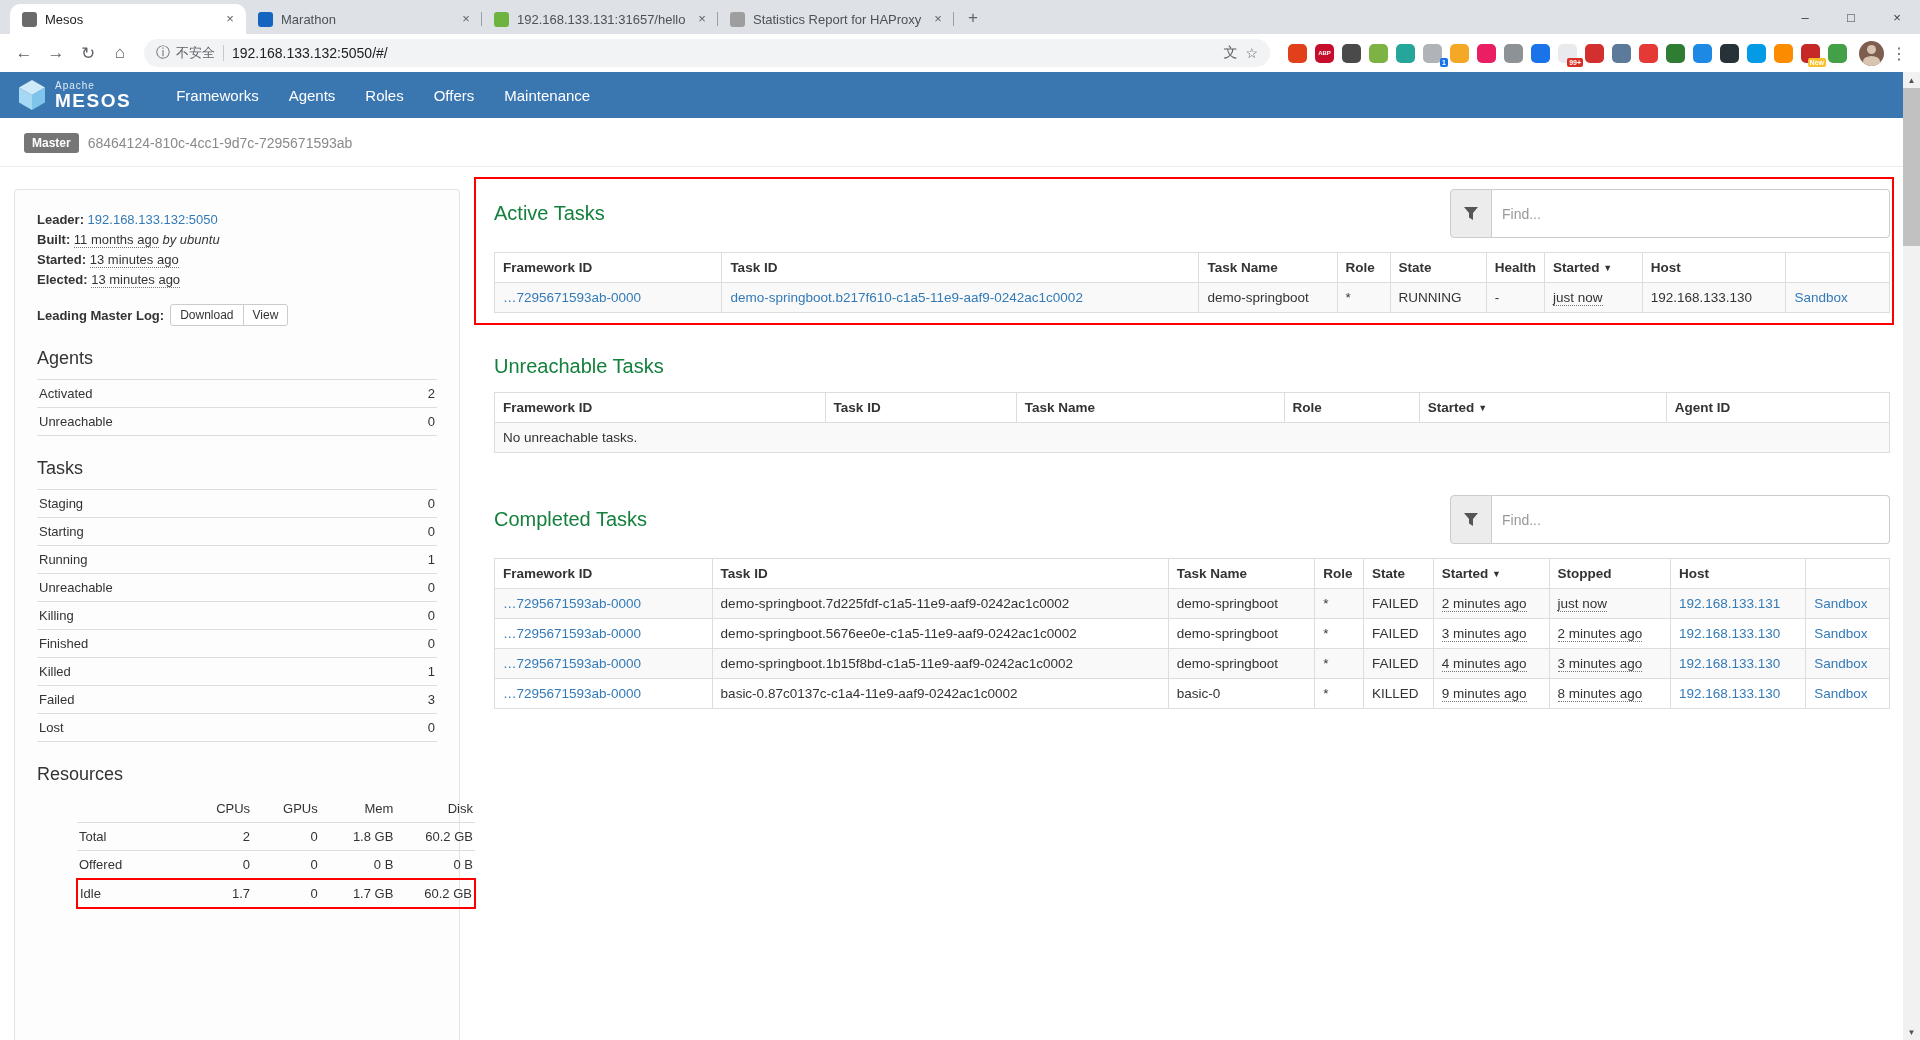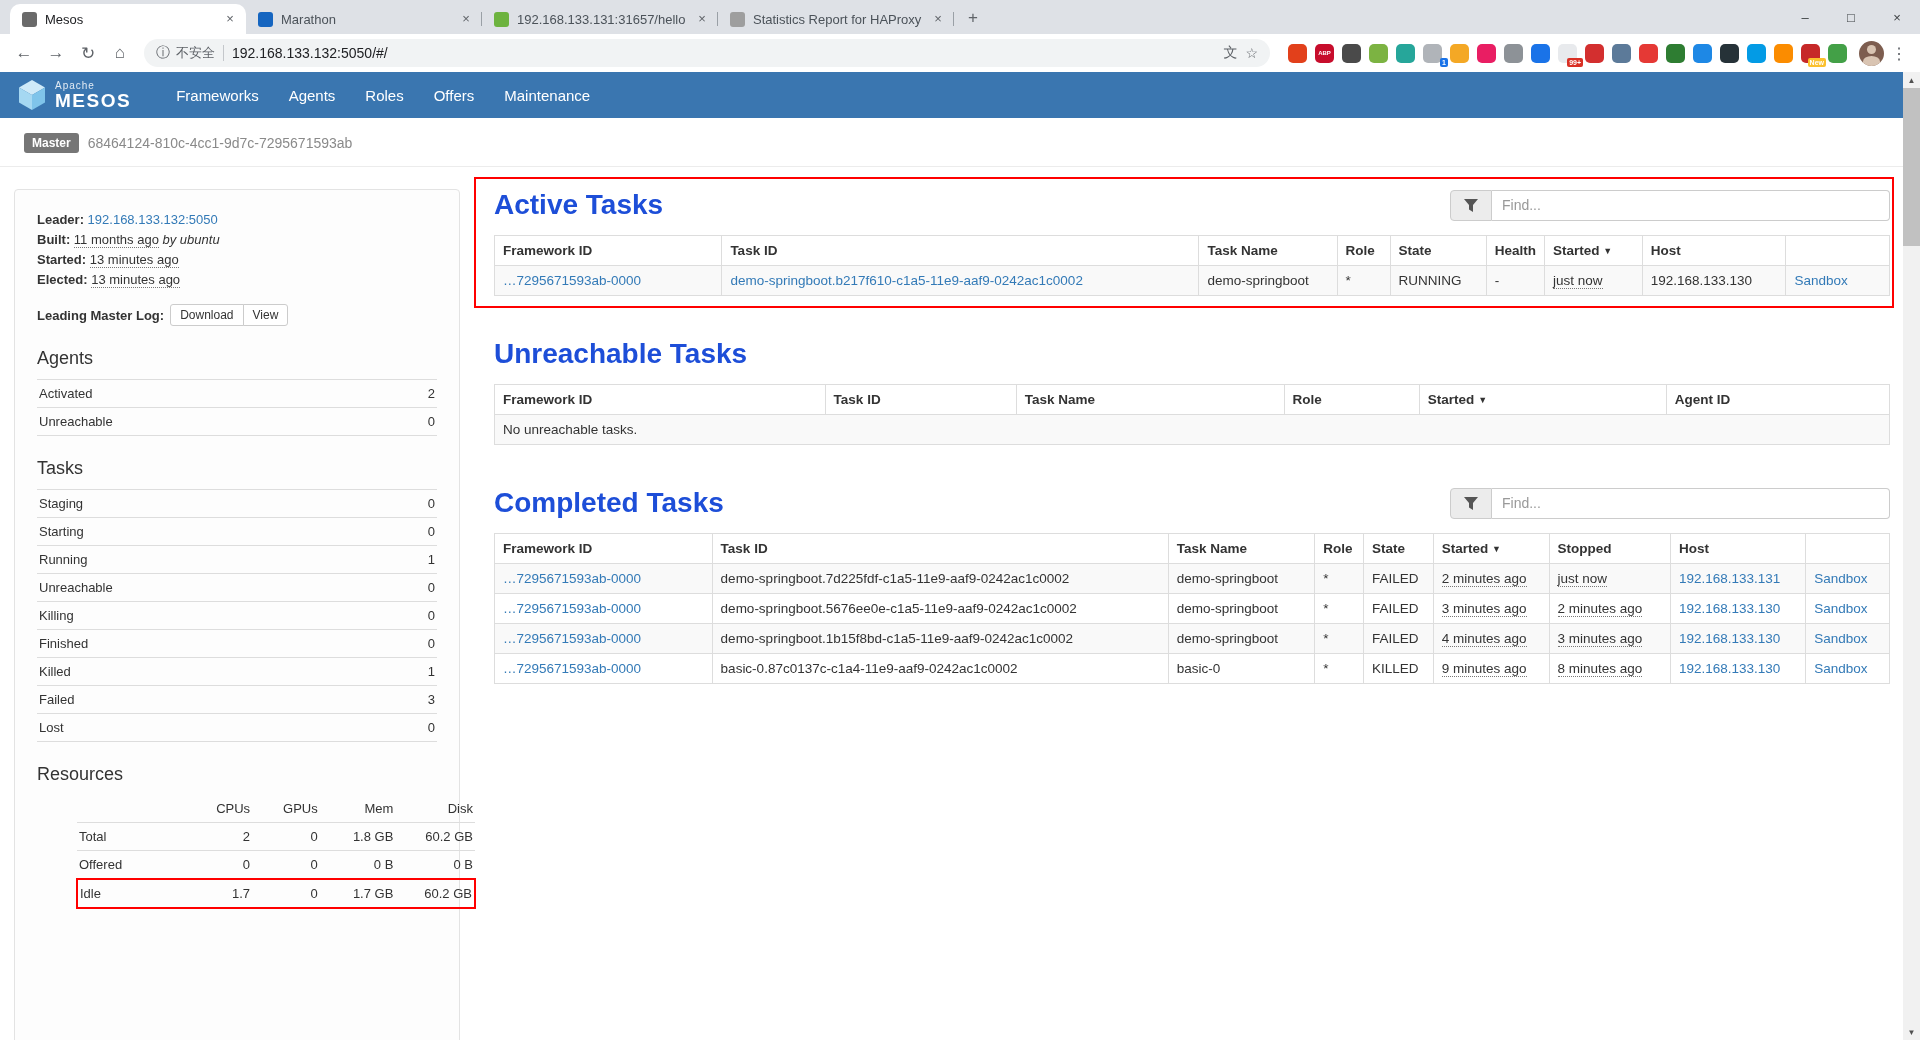--- a/index.html
+++ b/index.html
@@ -68,22 +68,22 @@
   .res-table { border-top: none; margin-left: 39px; }
   .res-table th { border-bottom: 1px solid #ddd; color: #333; }
   .row-idle td { border-top: 2px solid var(--annotation-red, #f00); border-bottom: 2px solid var(--annotation-red, #f00); }
   .row-idle td:first-child { border-left: 2px solid var(--annotation-red, #f00); }
   .row-idle td:last-child { border-right: 2px solid var(--annotation-red, #f00); }
 
   
   .main { flex: 1; min-width: 0; }
   .task-section { margin-bottom: 42px; position: relative; }
   .section-head { display: flex; justify-content: space-between; align-items: center; margin-bottom: 14px; }
-  .section-title { font-size: 28px; font-weight: 700; color: #1d4ed8; }
-  .find-group { display: flex; width: 440px; height: 31px; }
+  .section-title { font-size: 20px; font-weight: 400; color: #15803d; }
+  .find-group { display: flex; width: 440px; height: 49px; }
   .find-btn { width: 42px; background: #ececec; border: 1px solid #ccc; border-radius: 4px 0 0 4px; display: flex; align-items: center; justify-content: center; cursor: pointer; }
   .find-input { flex: 1; border: 1px solid #ccc; border-left: none; border-radius: 0 4px 4px 0; padding: 0 10px; font-size: 14px; font-family: inherit; color: #333; outline: none; background: #fff; }
   .find-input::placeholder { color: #999; }
   .task-table { width: 100%; border-collapse: collapse; font-size: 13.5px; color: #333; }
   .task-table th, .task-table td { border: 1px solid var(--table-border, #ddd); padding: 7px 8px; text-align: left; vertical-align: top; }
   .task-table th { font-weight: bold; white-space: nowrap; }
   .task-table tbody tr:nth-child(odd) { background: #f9f9f9; }
   .caret { font-size: 9px; position: relative; top: -1px; }
   .red-frame { position: absolute; border: 2px solid var(--annotation-red, #f00); pointer-events: none; z-index: 3; }
   .frame-active { left: -20px; right: -4px; top: -12px; bottom: -12px; }

